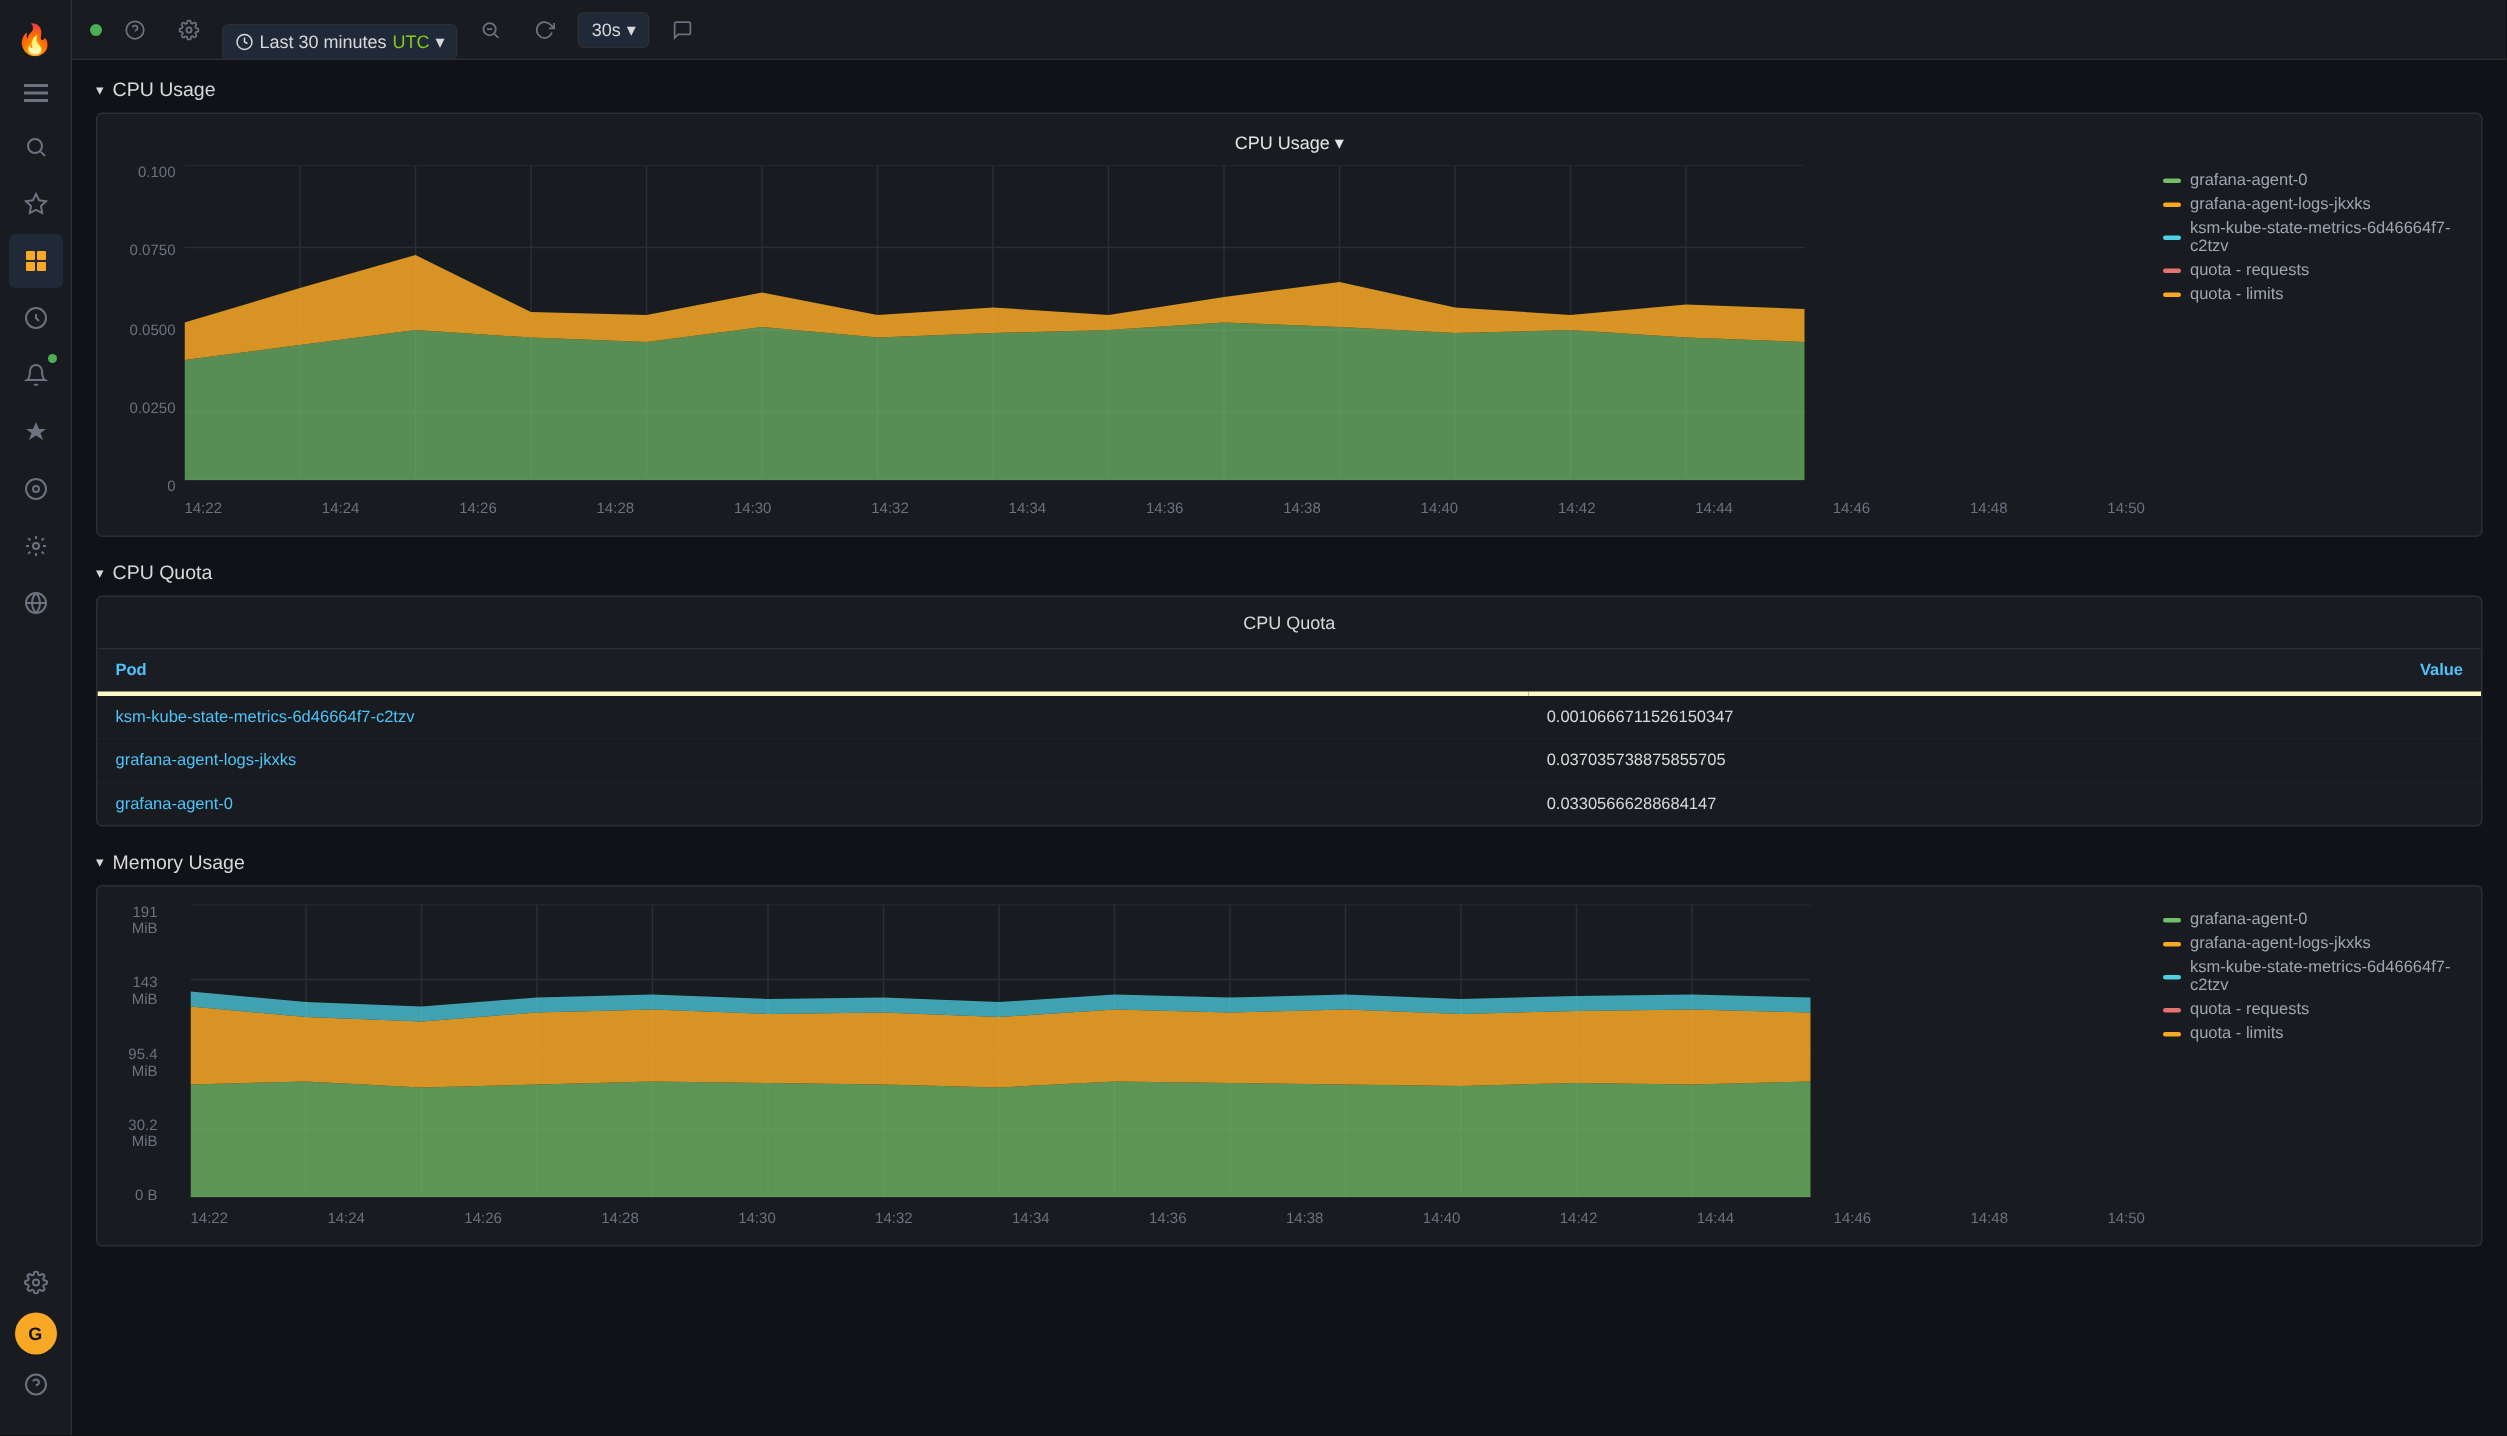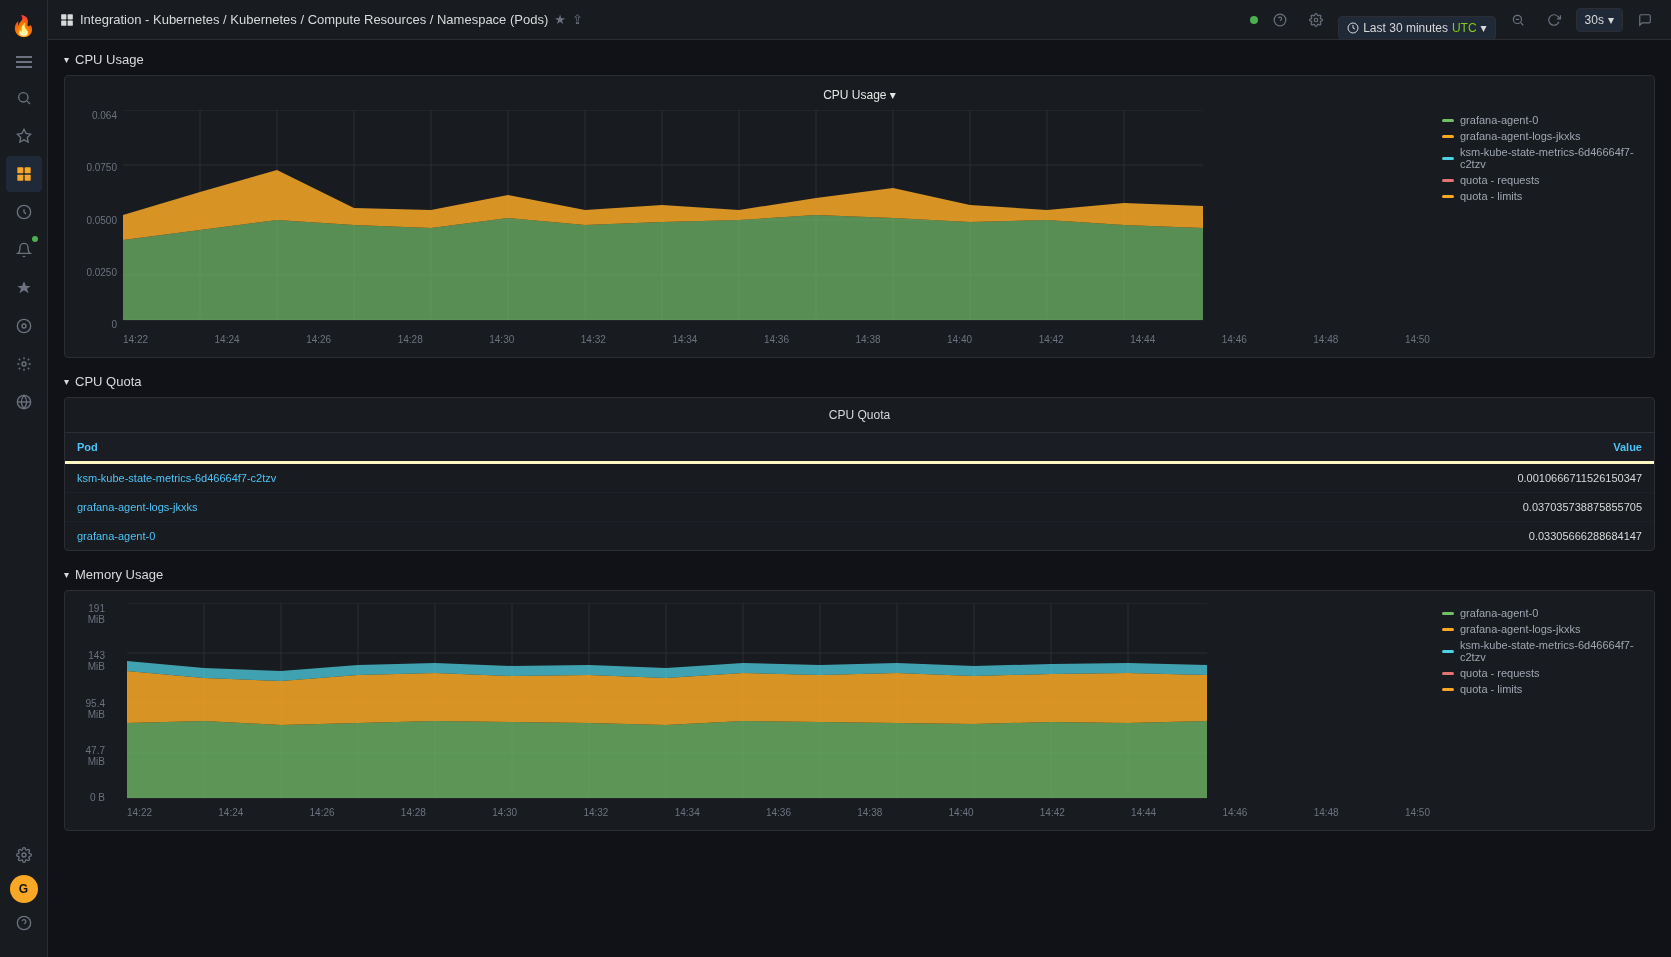--- a/index.html
+++ b/index.html
@@ -258,21 +258,21 @@
       border-bottom: 3px solid #fef9c3;
       background: #1a1d23;
     }
     .data-table th.right { text-align: right; }
     .data-table td {
       padding: 8px 12px;
       font-size: 11px;
       color: #d8d9da;
       border-bottom: 1px solid #1e2028;
     }
-    .data-table td.right { text-align: right; }
+    .data-table td.right { }
     .data-table td a {
       color: #4fc3f7;
       text-decoration: none;
     }
     .data-table tr:last-child td { border-bottom: none; }
 
     
     .content::-webkit-scrollbar { width: 6px; }
     .content::-webkit-scrollbar-track { background: #111217; }
     .content::-webkit-scrollbar-thumb { background: #2c2e33; border-radius: 3px; }
@@ -363,31 +363,20 @@
           <circle cx="12" cy="12" r="10"></circle>
           <path d="M9.09 9a3 3 0 0 1 5.83 1c0 2-3 3-3 3M12 17h.01"></path>
         </svg>
     </div>
   </div>
 </div>
 
 <div class="main">
 
   <div class="topbar">
-    <div class="topbar-title">
-      <svg width="14" height="14" viewBox="0 0 24 24" fill="currentColor">
-          <rect x="2" y="2" width="9" height="9" rx="1"></rect>
-          <rect x="13" y="2" width="9" height="9" rx="1"></rect>
-          <rect x="2" y="13" width="9" height="9" rx="1"></rect>
-          <rect x="13" y="13" width="9" height="9" rx="1"></rect>
-        </svg>
-      <span>Integration - Kubernetes / Kubernetes / Compute Resources / Namespace (Pods)</span>
-      <span style="color:#6c7280; cursor:pointer;">★</span>
-      <span style="color:#6c7280; cursor:pointer;">⇪</span>
-    </div>
     <div class="topbar-actions">
       <div class="green-dot"></div>
       <div class="topbar-btn">
         <svg width="14" height="14" viewBox="0 0 24 24" fill="none" stroke="currentColor" stroke-width="2">
             <circle cx="12" cy="12" r="10"></circle>
             <path d="M9.09 9a3 3 0 0 1 5.83 1c0 2-3 3-3 3M12 17h.01"></path>
           </svg>
       </div>
       <div class="topbar-btn">
         <svg width="14" height="14" viewBox="0 0 24 24" fill="none" stroke="currentColor" stroke-width="2">
@@ -439,21 +428,21 @@
       <div class="chart-panel">
         <div class="chart-title">
           <span>CPU Usage</span>
           <span>▾</span>
         </div>
         <div class="chart-container">
           <div class="chart-area">
             <div style="display:flex; position:relative;">
 
               <div style="width:46px; flex-shrink:0; display:flex; flex-direction:column; justify-content:space-between; font-size:10px; color:#6c7280; text-align:right; padding-right:6px; height:220px;">
-                <span>0.064</span>
+                <span>0.100</span>
                 <span>0.0750</span>
                 <span>0.0500</span>
                 <span>0.0250</span>
                 <span>0</span>
               </div>
 
               <svg width="1080" height="220" style="flex:1;">
 
                 <line x1="0" y1="0" x2="1080" y2="0" stroke="#2c2e33" stroke-width="1"></line>
                 <line x1="0" y1="55" x2="1080" y2="55" stroke="#2c2e33" stroke-width="1"></line>
@@ -565,21 +554,21 @@
       </div>
       <div class="chart-panel">
         <div class="chart-container">
           <div class="chart-area">
             <div style="display:flex; position:relative;">
 
               <div style="width:50px; flex-shrink:0; display:flex; flex-direction:column; justify-content:space-between; font-size:10px; color:#6c7280; text-align:right; padding-right:22px; height:200px;">
                 <span>191 MiB</span>
                 <span>143 MiB</span>
                 <span>95.4 MiB</span>
-                <span>47.7 MiB</span>
+                <span>30.2 MiB</span>
                 <span>0 B</span>
               </div>
 
               <svg width="1080" height="200" style="flex:1;">
 
                 <line x1="0" y1="0" x2="1080" y2="0" stroke="#2c2e33" stroke-width="1"></line>
                 <line x1="0" y1="50" x2="1080" y2="50" stroke="#2c2e33" stroke-width="1"></line>
                 <line x1="0" y1="100" x2="1080" y2="100" stroke="#2c2e33" stroke-width="1"></line>
                 <line x1="0" y1="150" x2="1080" y2="150" stroke="#2c2e33" stroke-width="1"></line>
                 <line x1="0" y1="195" x2="1080" y2="195" stroke="#2c2e33" stroke-width="1"></line>

